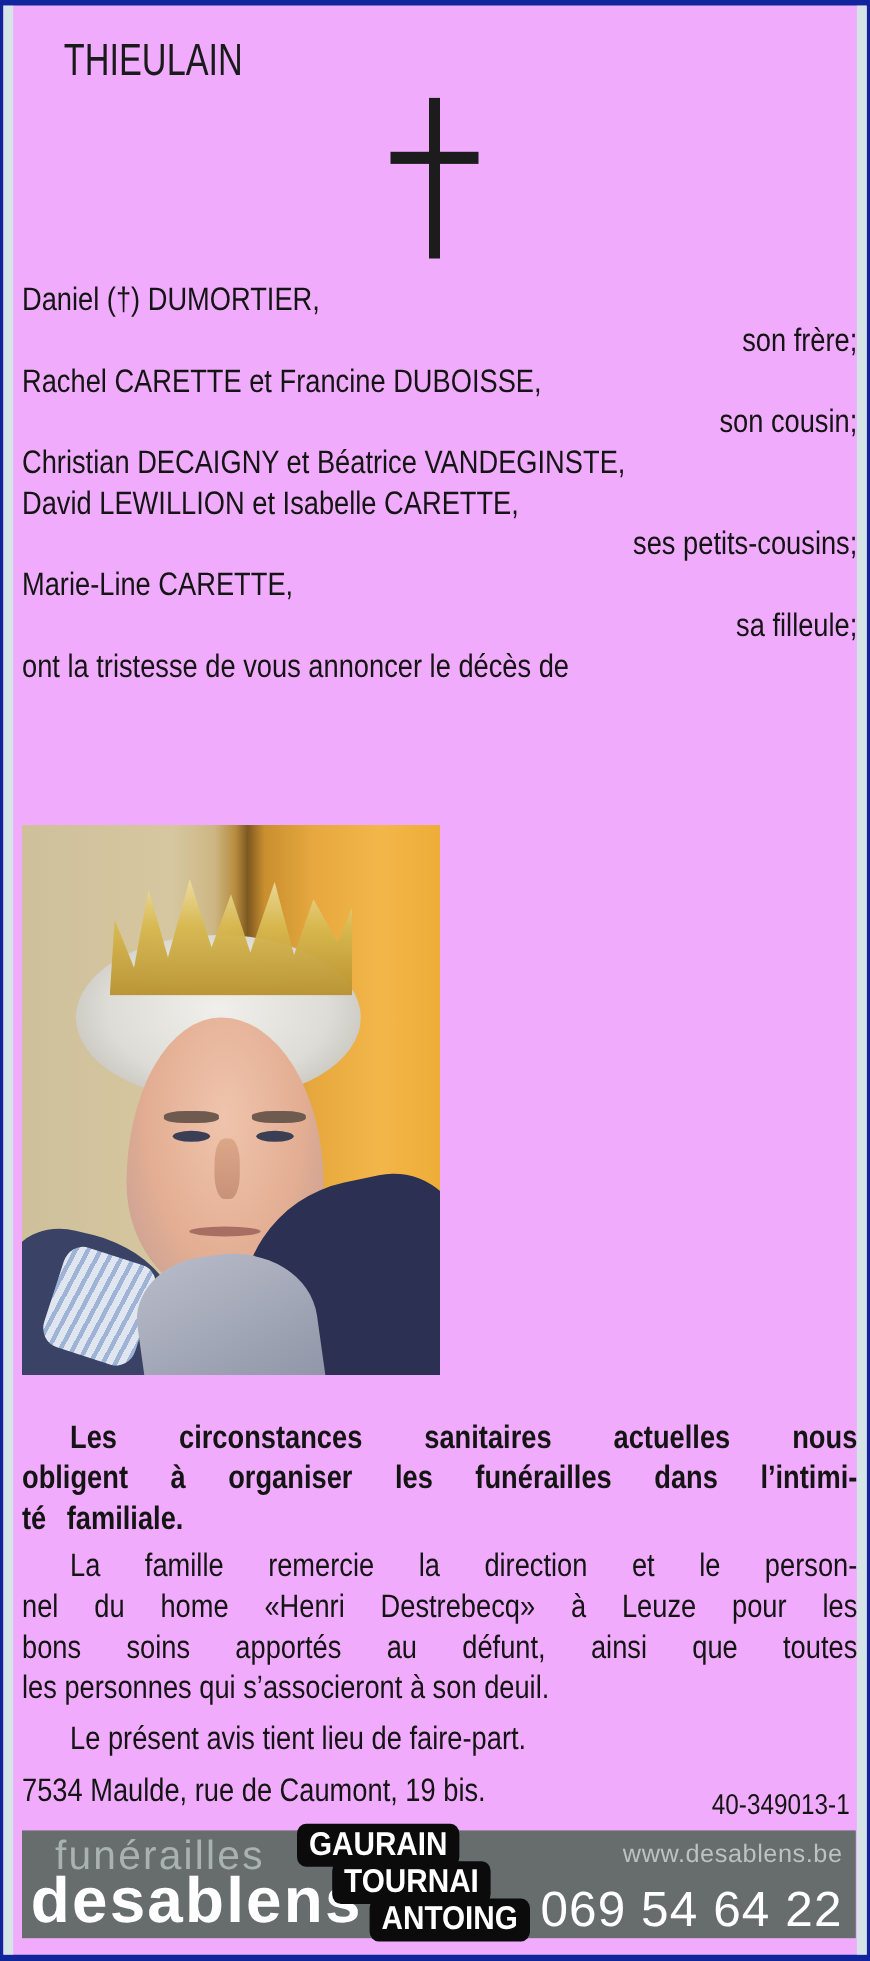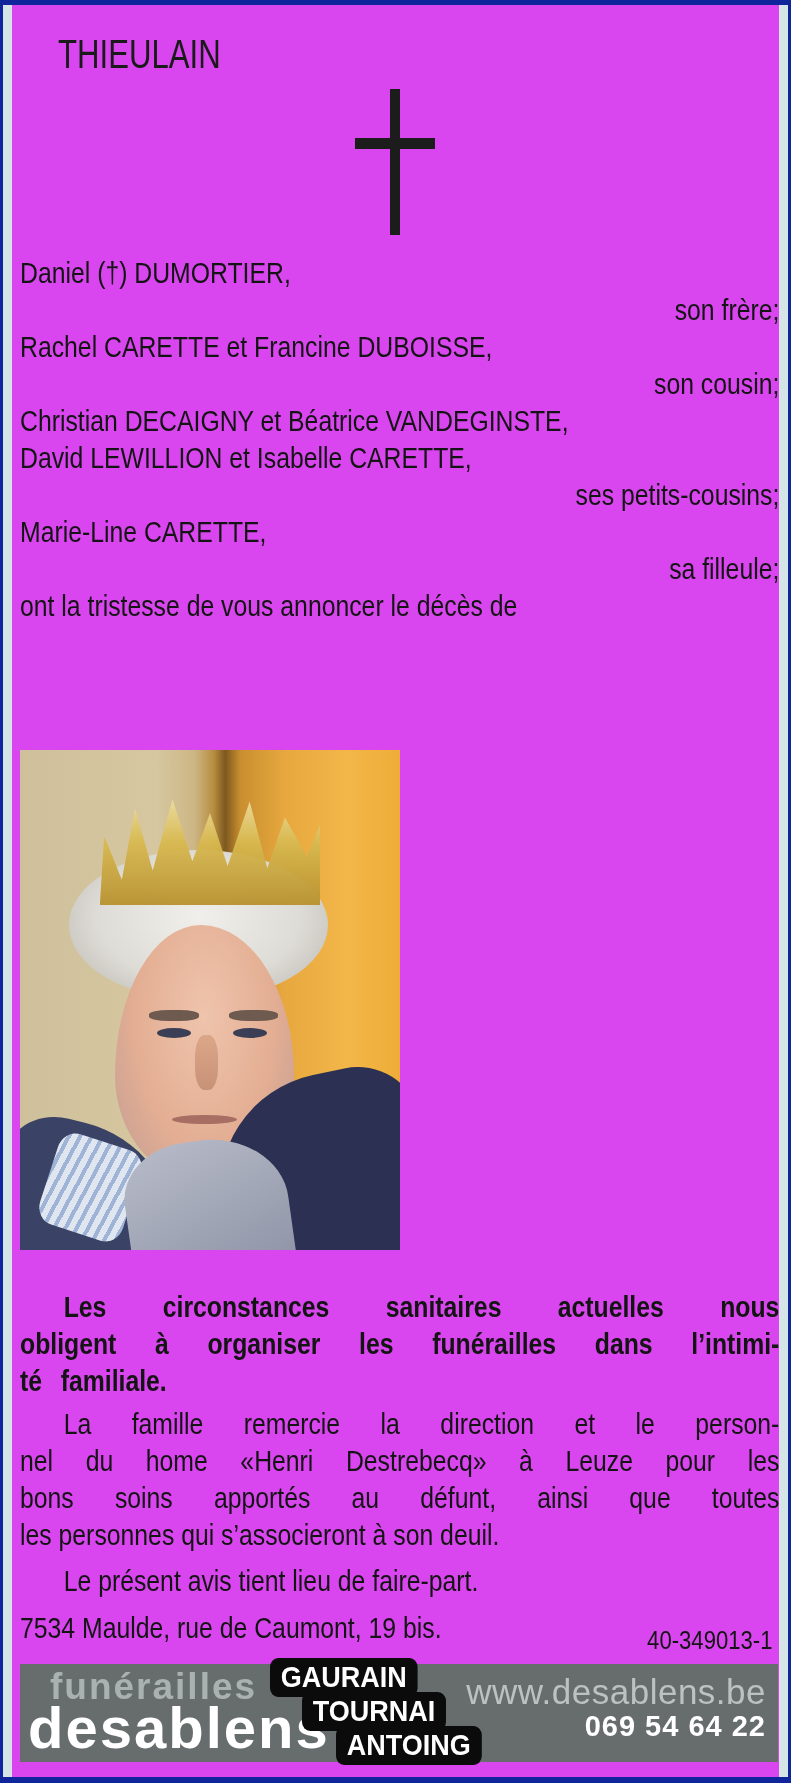--- a/index.html
+++ b/index.html
@@ -1,17 +1,17 @@
 <!DOCTYPE html>
 <html><head>
 <meta charset="utf-8">
 <style>
   html,body{margin:0;padding:0;background:#ffffff;}
   body{width:791px;height:1783px;position:relative;font-family:"Liberation Sans",sans-serif;color:#141414;}
-  .page{position:absolute;inset:0;background:#d946ef;border:3px solid #10259b;border-top-width:5px;border-bottom-width:6px;overflow:hidden;box-sizing:border-box;}
+  .page{position:absolute;inset:0;background:#f0abfc;border:3px solid #10259b;border-top-width:5px;border-bottom-width:6px;overflow:hidden;box-sizing:border-box;}
   .stripe{position:absolute;top:0;bottom:0;width:9px;background:#d4e4e7;}
   .stripe.left{left:0}
   .stripe.right{right:0}
   .abs{position:absolute;}
   .cond{transform-origin:0 0;}
 
   .locality{left:55px;top:26px;font-size:41px;letter-spacing:0;transform:scaleX(0.76);white-space:nowrap;color:#1a1a1a;}
 
   .cross{left:352px;top:84px;width:80px;height:146px;}
   .cross .v{position:absolute;left:35px;top:0;width:10px;height:146px;background:#1c1c1c;}
@@ -48,28 +48,28 @@
   .paras{left:17px;top:1283px;width:904px;transform:scaleX(0.84);font-size:29.5px;line-height:37px;}
   .para.bold{font-weight:700;}
   .para + .para{margin-top:6px;}
   .para.p3{margin-top:9px;}
   .para.p4{margin-top:10px;}
 
   .ref{right:16px;top:1620px;font-size:26px;transform:scaleX(0.85);transform-origin:100% 0;white-space:nowrap;}
 
   .banner{left:17px;top:1659px;width:758px;height:98px;background:#676d6d;}
   .banner > div{position:absolute;white-space:nowrap;}
-  .brand-top{left:30px;top:2px;font-size:37px;color:#a9b1b1;letter-spacing:2px;font-weight:700;}
+  .brand-top{left:30px;top:2px;font-size:37px;color:#a9b1b1;letter-spacing:2px;font-weight:400;}
   .brand{left:8px;top:34px;font-size:58px;line-height:60px;color:#ffffff;font-weight:700;letter-spacing:2px;}
   .city{background:#0b0b0b;color:#fff;font-weight:700;font-size:30px;line-height:30px;padding:4px 12px 5px;border-radius:9px;transform:scaleX(0.9);transform-origin:0 0;}
   .city.g{left:250px;top:-6px;}
   .city.t{left:282px;top:28px;}
   .city.a{left:316px;top:62px;}
-  .site{right:12px;top:8px;font-size:35px;color:#bcc2c2;letter-spacing:.5px;}
-  .phone{right:12px;top:46px;font-size:29px;color:#ffffff;font-weight:700;letter-spacing:1px;}
+  .site{right:12px;top:8px;font-size:23px;color:#bcc2c2;letter-spacing:.5px;}
+  .phone{right:12px;top:46px;font-size:45px;color:#ffffff;font-weight:400;letter-spacing:1px;}
 </style>
 </head>
 <body>
 
 <div class="page">
   <div class="stripe left"></div>
   <div class="stripe right"></div>
 
   <div class="abs locality cond">THIEULAIN</div>
 

